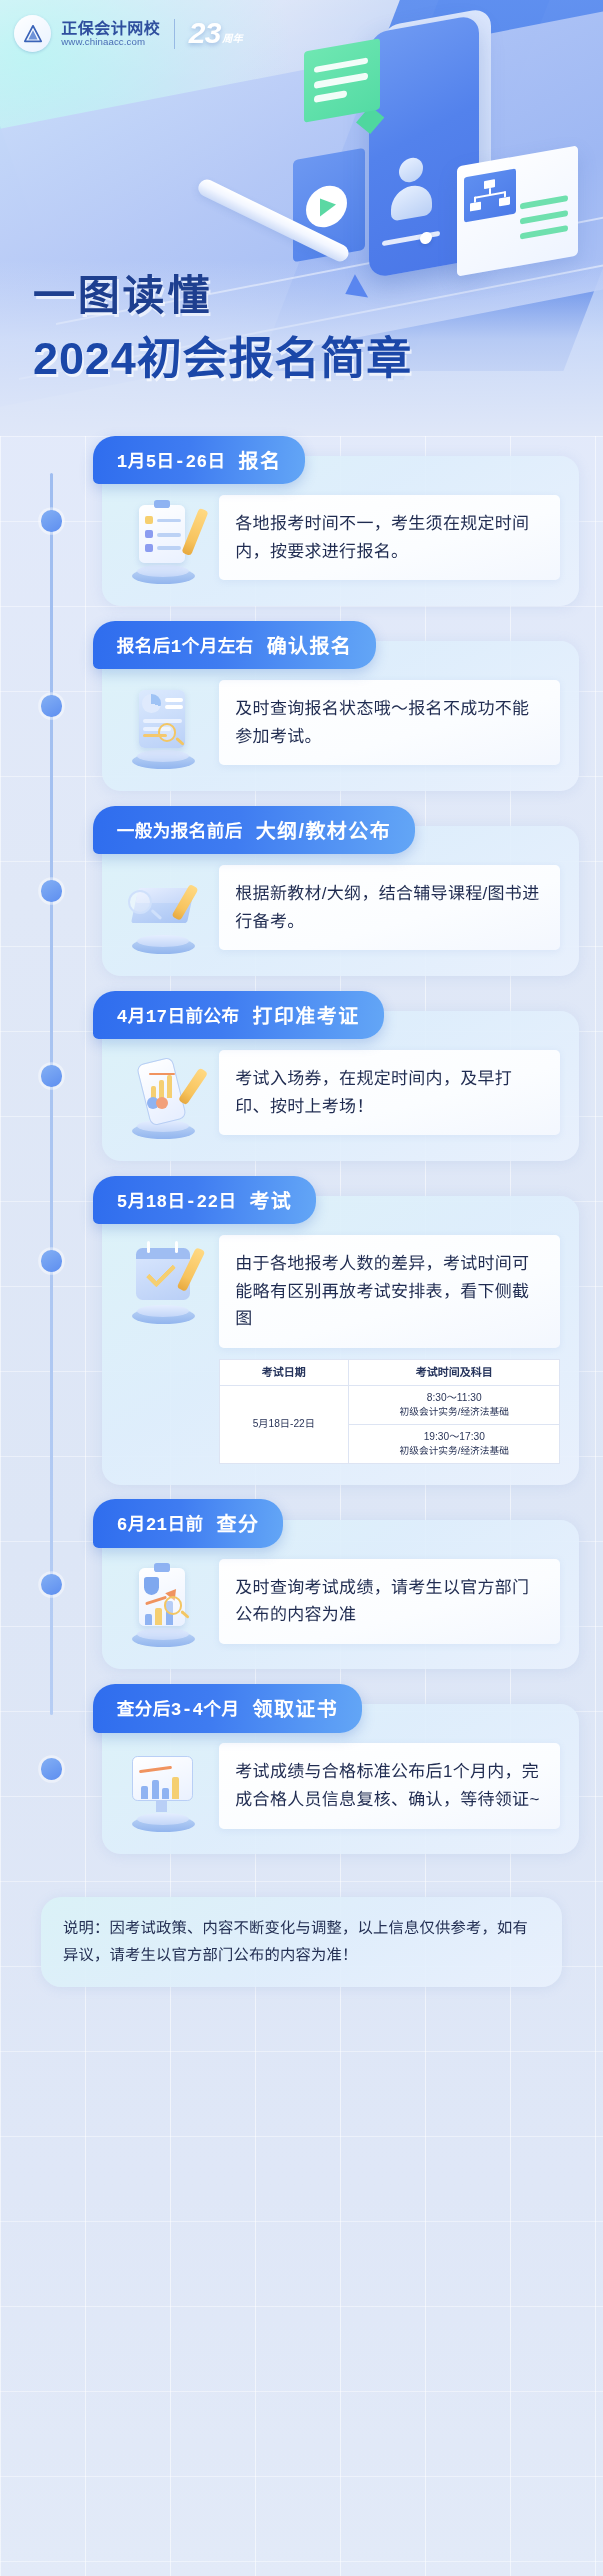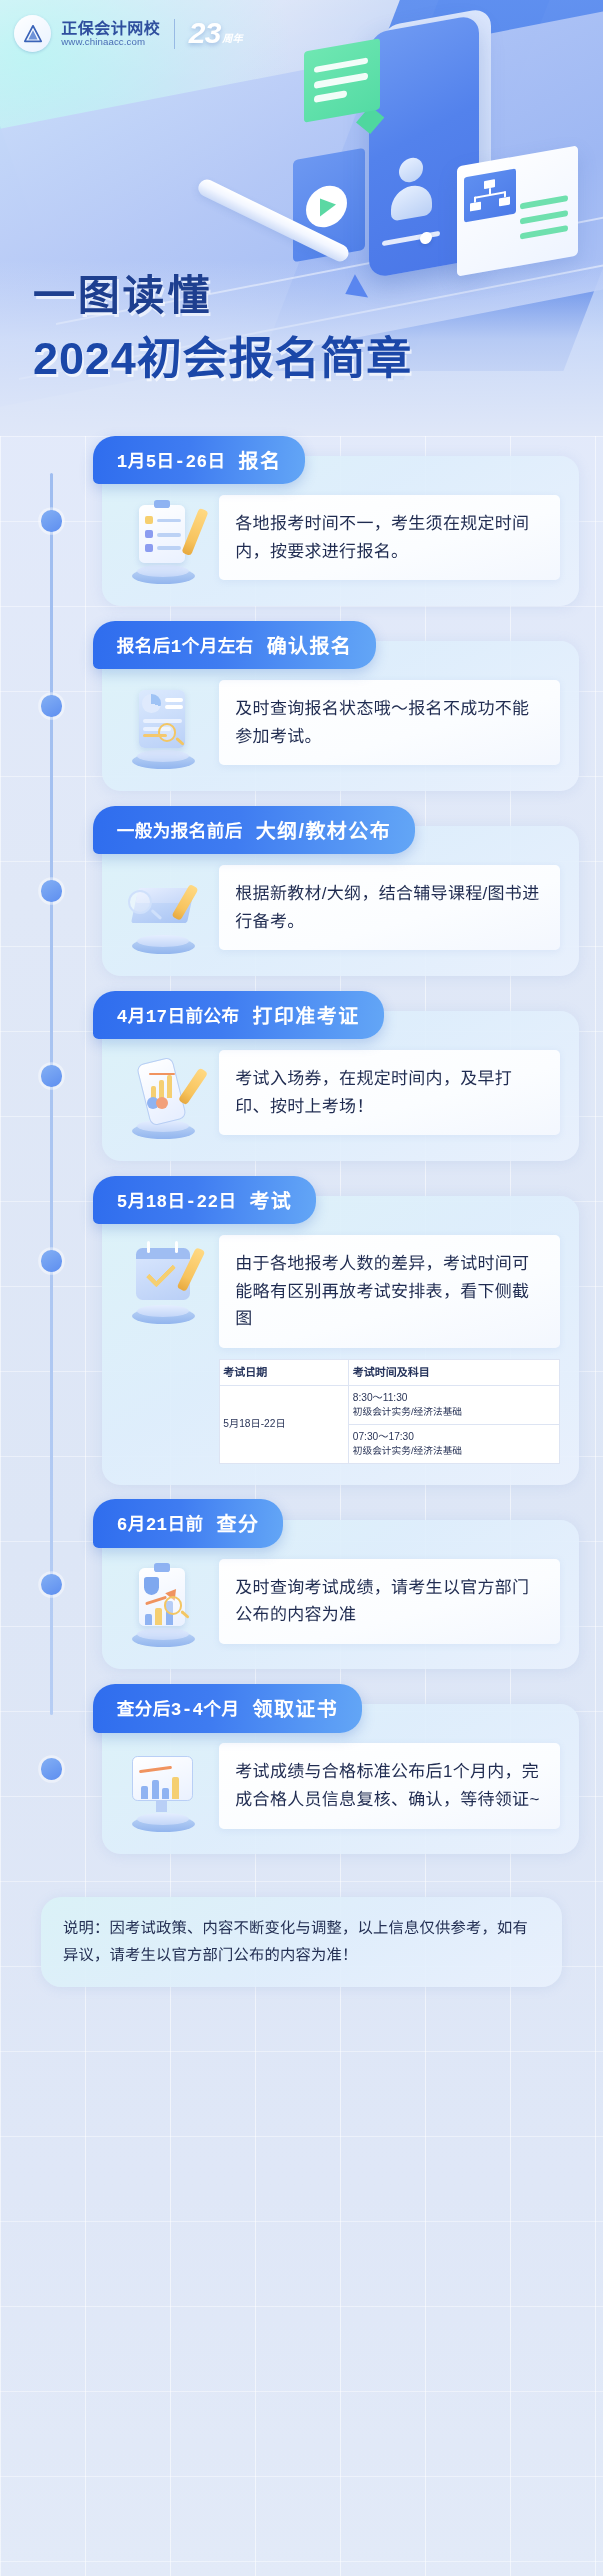--- a/index.html
+++ b/index.html
@@ -294,21 +294,21 @@
     width:100%;
     border-collapse:collapse;
     background:#ffffff;
     font-size:9.7px;
     color:#2a3558;
     border:0.9px solid #d8e1f2;
   }
   .exam-table th, .exam-table td{
     border:0.9px solid #dde4f3;
     padding:4.6px 3.7px;
-    text-align:left;
+    text-align:center;
     vertical-align:middle;
     line-height:1.45;
   }
   .exam-table th{
     font-size:11px; font-weight:700; color:#26345c;
     background:#ffffff;
   }
   .exam-table td.date-cell{ font-size:10.2px; white-space:nowrap; }
   .slot-time{ font-size:10.2px; }
   .slot-subj{ font-size:9.7px; }
@@ -644,21 +644,21 @@
               <tbody>
                 <tr>
                   <td class="date-cell" rowspan="2">5月18日-22日</td>
                   <td>
                     <div class="slot-time">8:30～11:30</div>
                     <div class="slot-subj">初级会计实务/经济法基础</div>
                   </td>
                 </tr>
                 <tr>
                   <td>
-                    <div class="slot-time">07:30～17:30</div>
+                    <div class="slot-time">19:30～17:30</div>
                     <div class="slot-subj">初级会计实务/经济法基础</div>
                   </td>
                 </tr>
               </tbody>
             </table>
           </div>
         </div>
       </div>
     </div>
 

